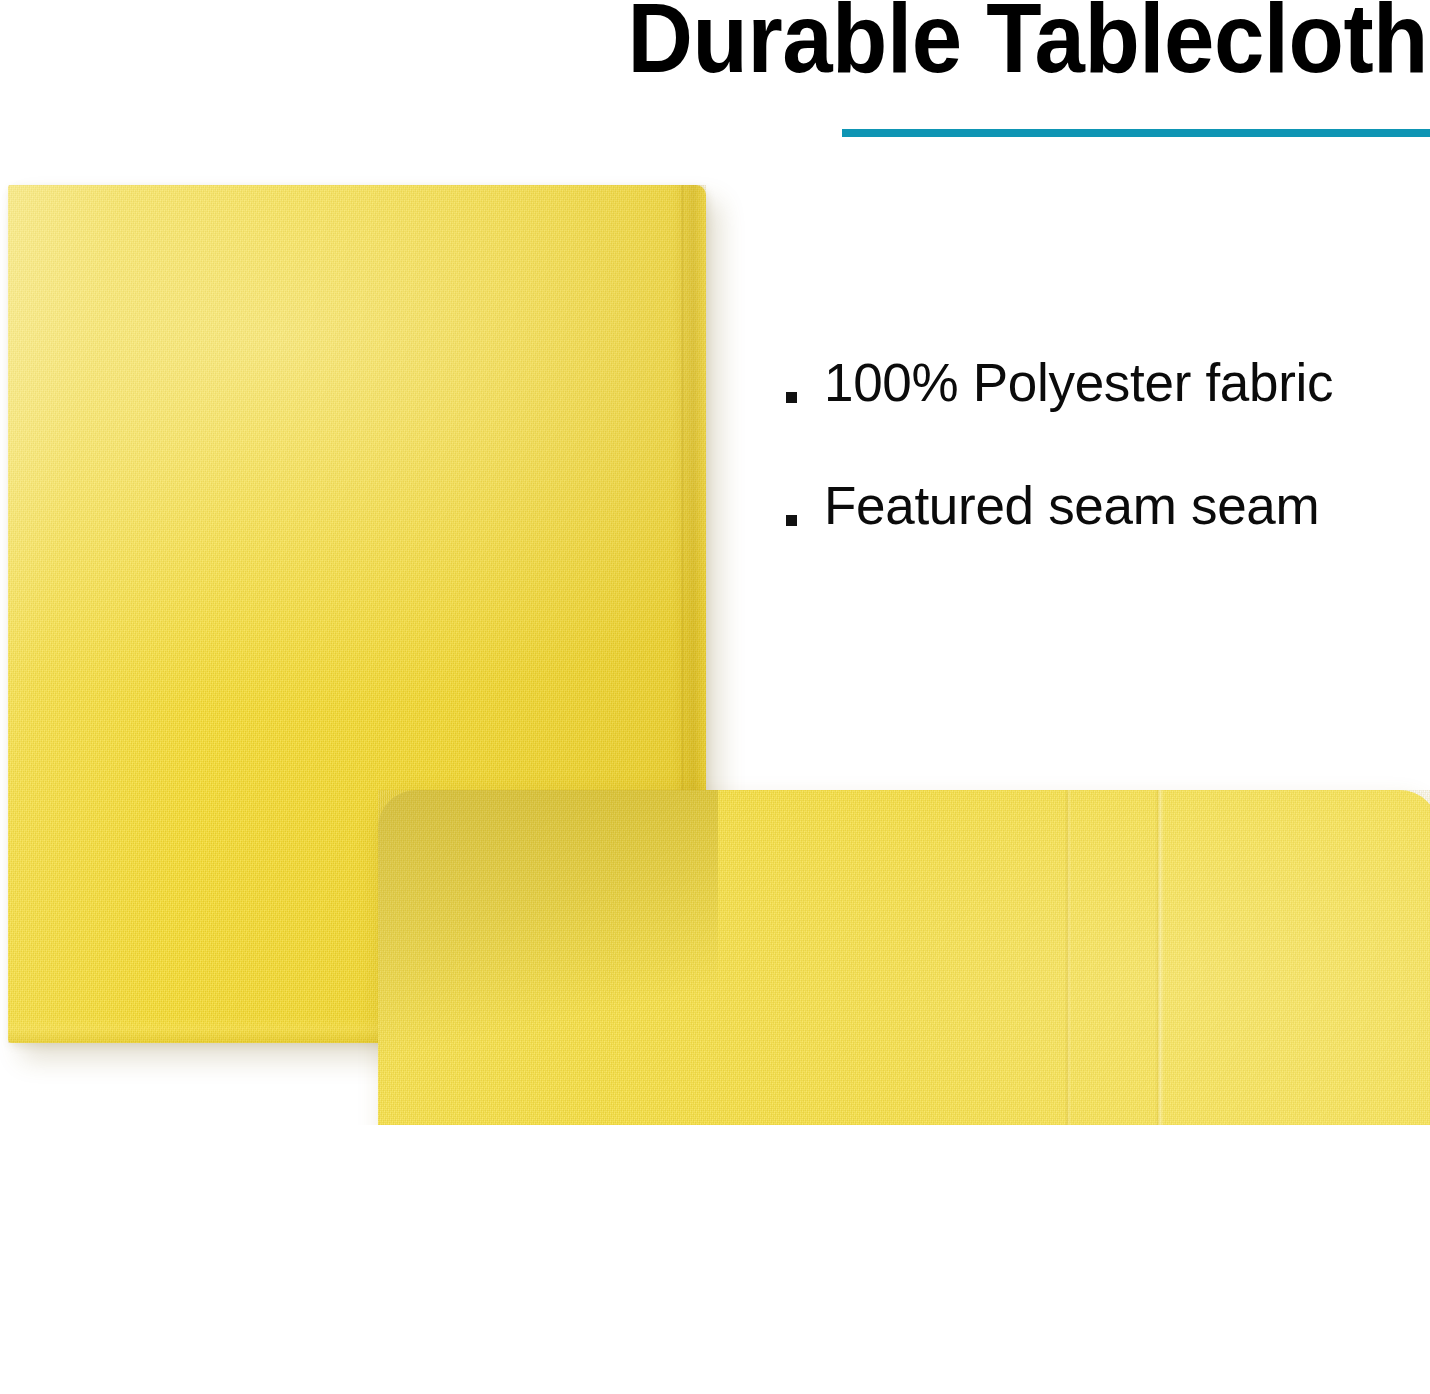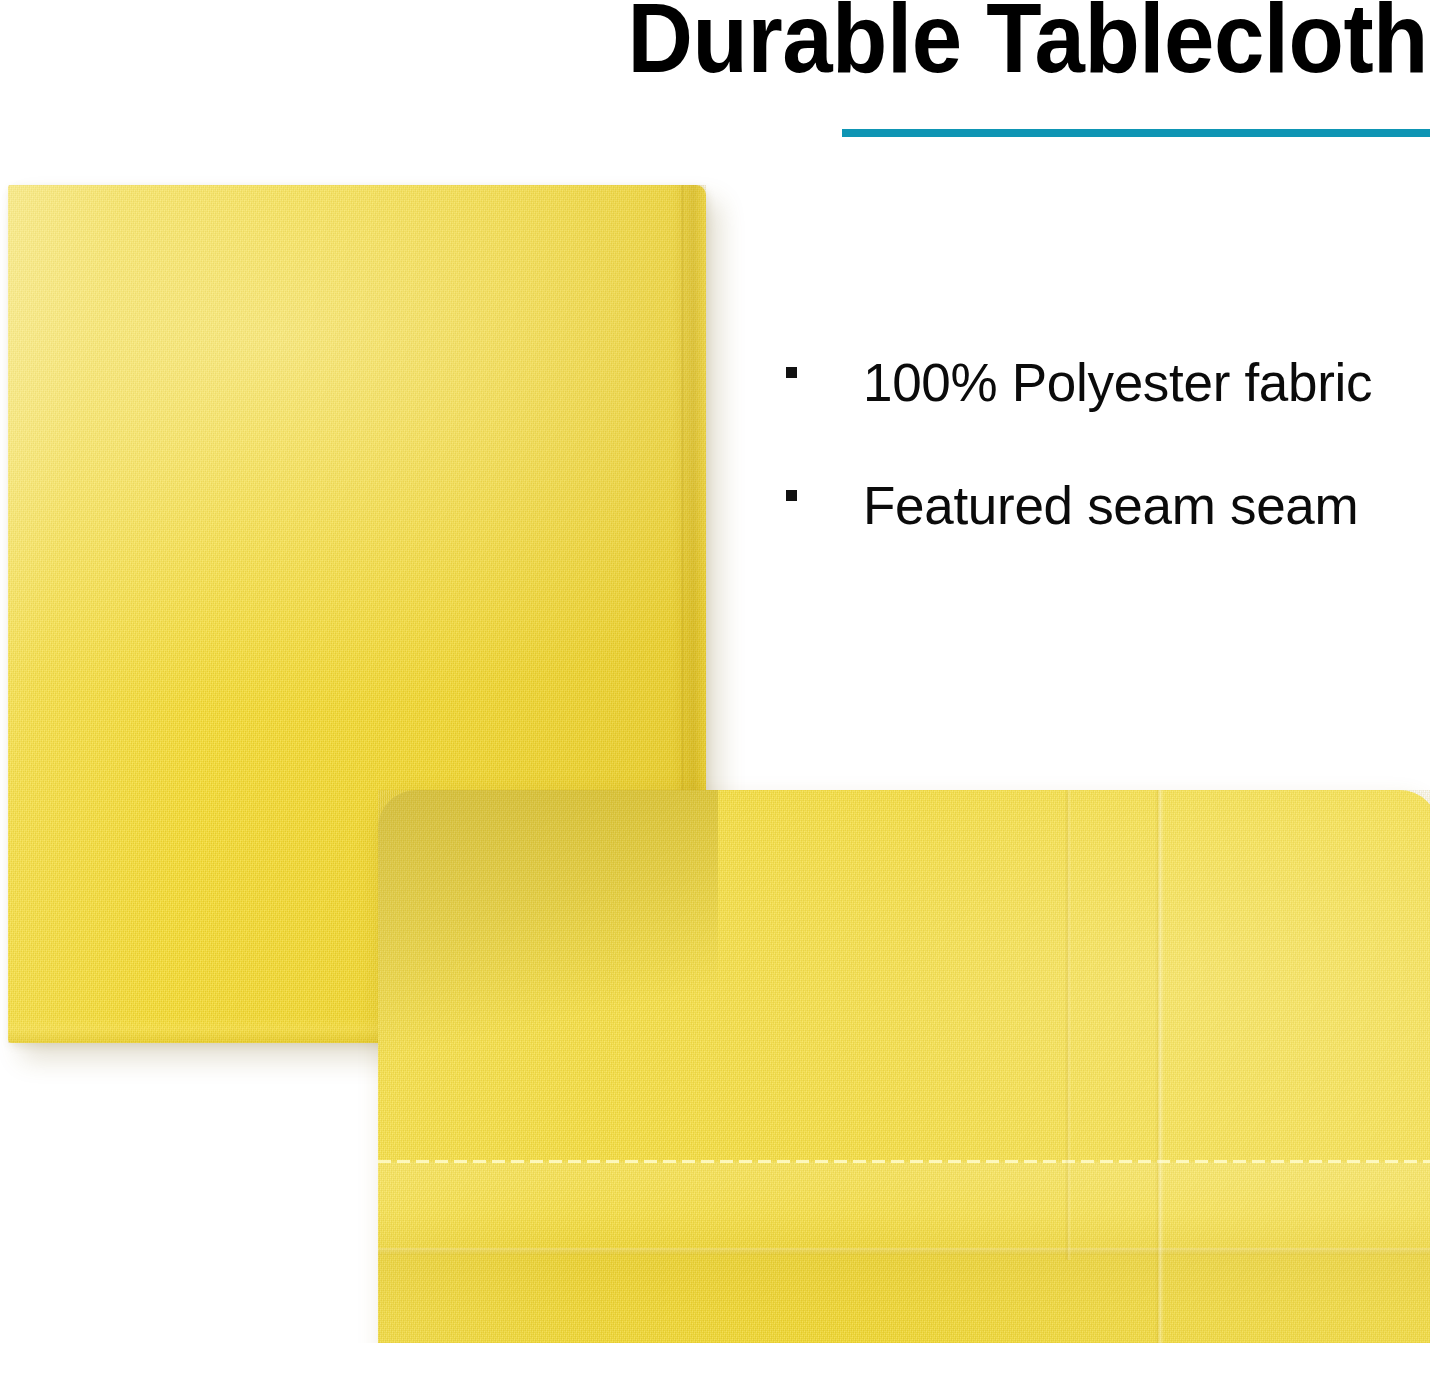--- a/index.html
+++ b/index.html
@@ -7,21 +7,21 @@
     padding: 0;
     background: #ffffff;
   }
   body {
     font-family: "Liberation Sans", sans-serif;
   }
 
   #stage {
     position: relative;
     width: 1430px;
-    height: 1343px;
+    height: 1125px;
     background: #ffffff;
     overflow: hidden;
   }
 
   
   #headline {
     position: absolute;
     left: 0;
     top: -16px;
     width: 1428px;
@@ -48,23 +48,22 @@
 
   
   #feature-list {
     position: absolute;
     left: 786px;
     top: 352px;
     width: 640px;
   }
   .feature-row {
     display: flex;
-    align-items: center;
+    align-items: flex-end;
     margin-bottom: 62px;
-    gap: 39px;
   }
   .bullet-square {
     width: 11px;
     height: 11px;
     background: #111111;
     flex: 0 0 auto;
     position: relative;
     top: -10px;
   }
   .feature-text {

